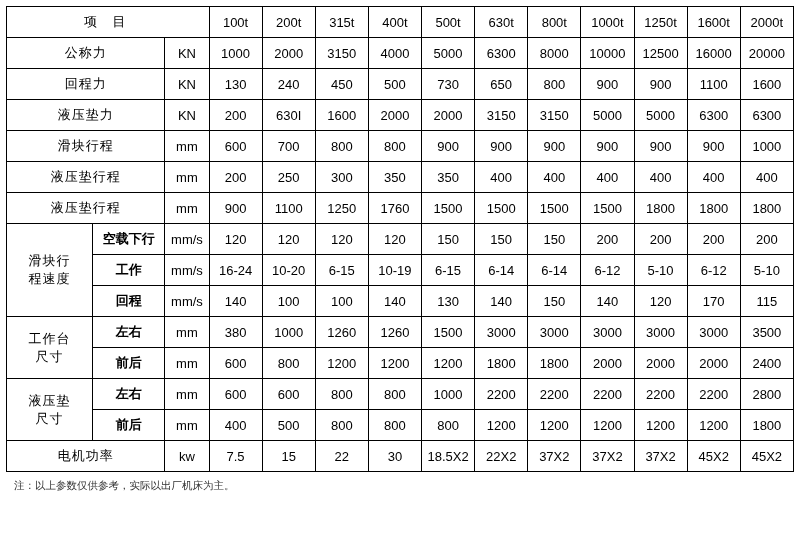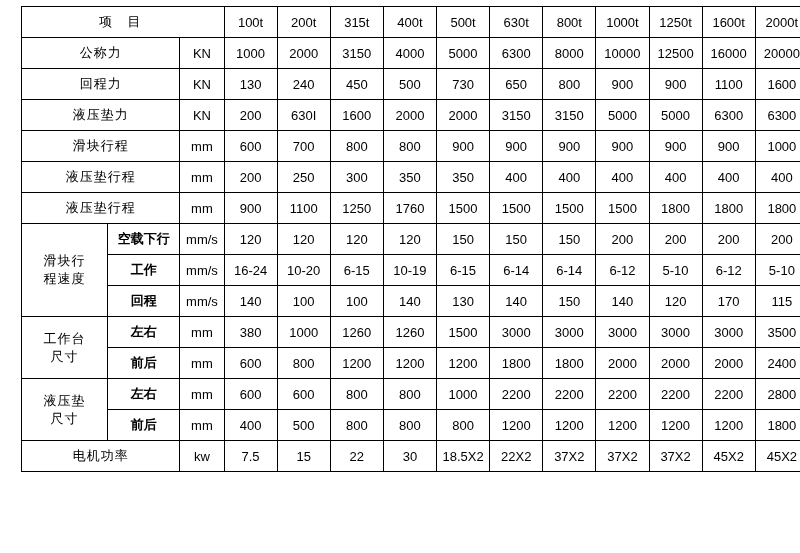--- a/index.html
+++ b/index.html
@@ -8,21 +8,21 @@
     background: #ffffff;
   }
   body {
     width: 800px;
     height: 553px;
     font-family: "Liberation Sans", sans-serif;
     color: #000000;
     overflow: hidden;
   }
   #spec-wrap {
-    padding: 6px 6px 0 21px;
+    padding: 6px 6px 0 6px;
     box-sizing: border-box;
   }
   table.spec {
     border-collapse: collapse;
     width: 788px;
     table-layout: fixed;
     background: #fff;
   }
   table.spec td {
     border: 1px solid #000;
@@ -329,13 +329,14 @@
         <td>18.5X2</td>
         <td>22X2</td>
         <td>37X2</td>
         <td>37X2</td>
         <td>37X2</td>
         <td>45X2</td>
         <td>45X2</td>
       </tr>
     </tbody>
   </table>
+  <div class="note">注：以上参数仅供参考，实际以出厂机床为主。</div>
 </div>
 
 </body></html>

